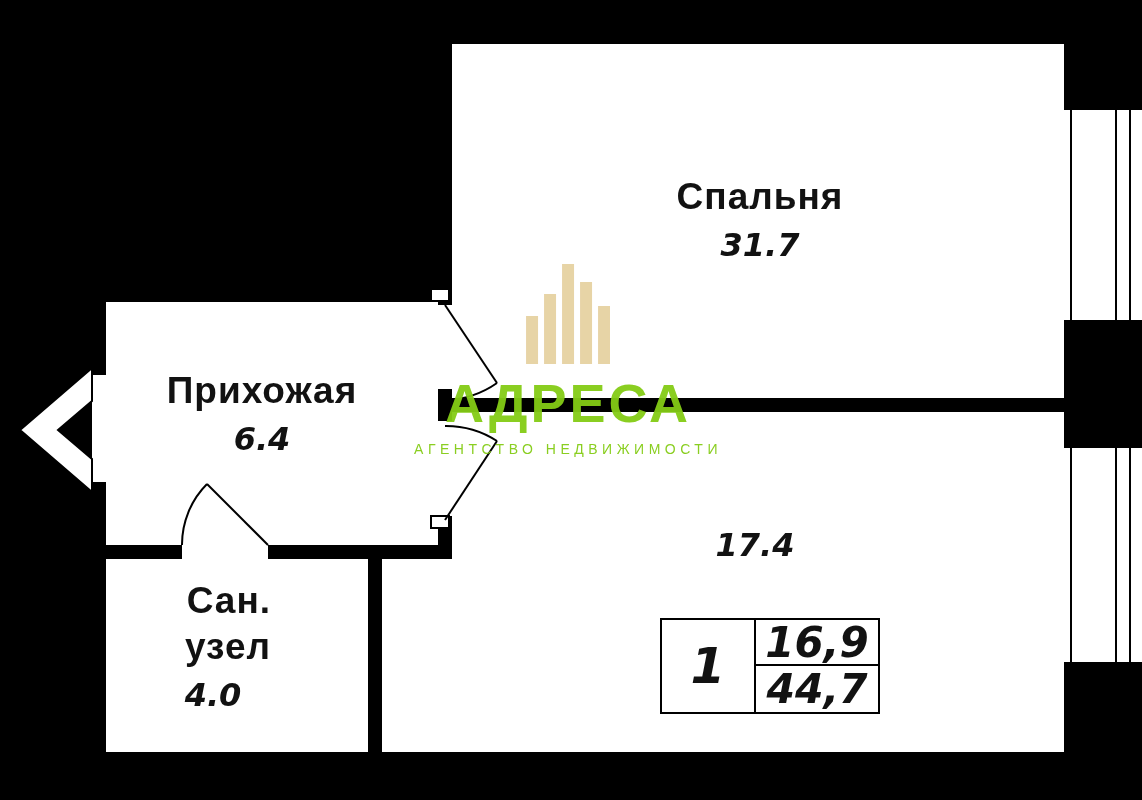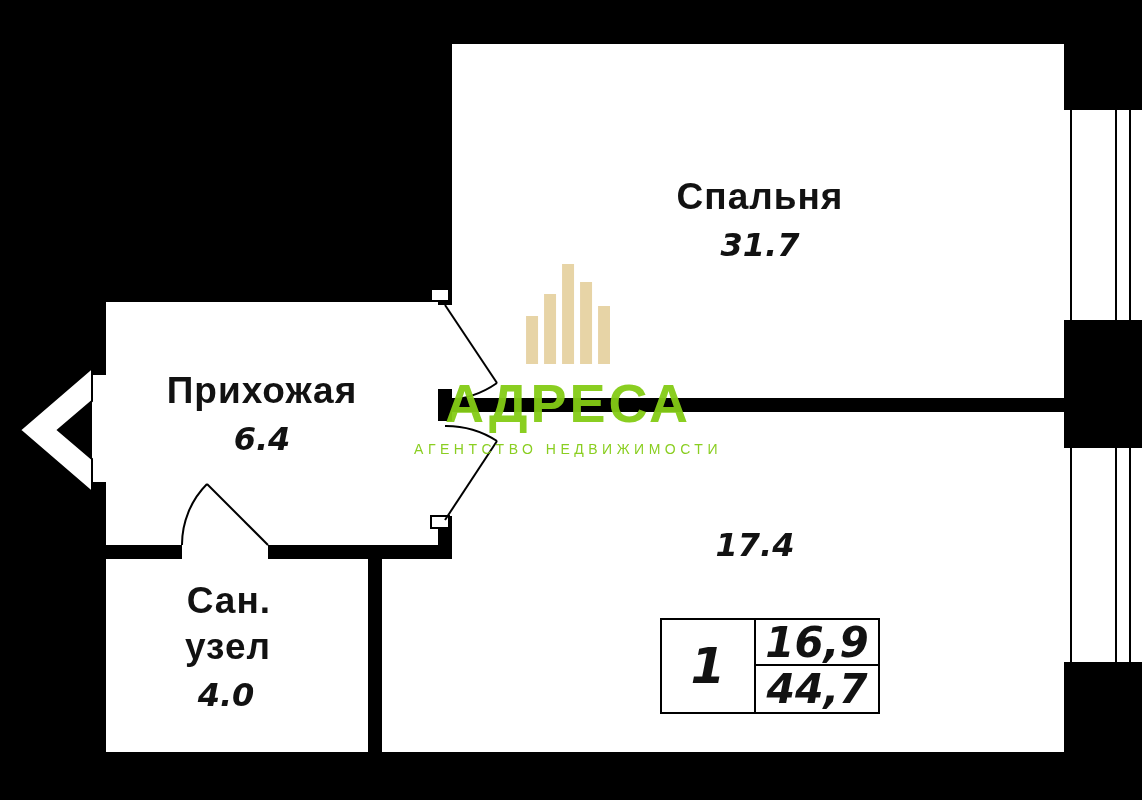--- a/index.html
+++ b/index.html
@@ -83,21 +83,21 @@
 
   <div class="room-label" style="left:262px;top:370px;">Прихожая</div>
   <div class="room-area" style="left:262px;top:420px;">6.4</div>
 
   <div class="room-area" style="left:755px;top:526px;">17.4</div>
 
   <div class="room-label two-line" style="left:228px;top:578px;">
     <div>Сан.</div>
     <div>узел</div>
   </div>
-  <div class="room-area" style="left:226px;top:676px;">4.0</div>
+  <div class="room-area" style="left:213px;top:676px;">4.0</div>
 
   <div class="info-table">
     <div class="it-rooms">1</div>
     <div class="it-top">16,9</div>
     <div class="it-bottom">44,7</div>
   </div>
 
   <div class="watermark">
     <svg width="84" height="100" viewBox="0 0 84 100">
       <g fill="#e6d2a2">

